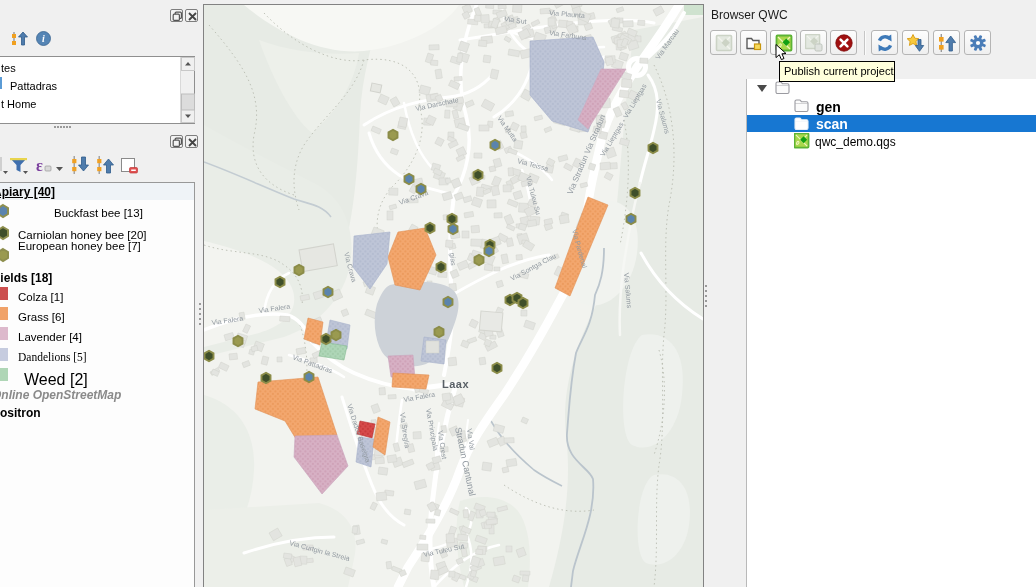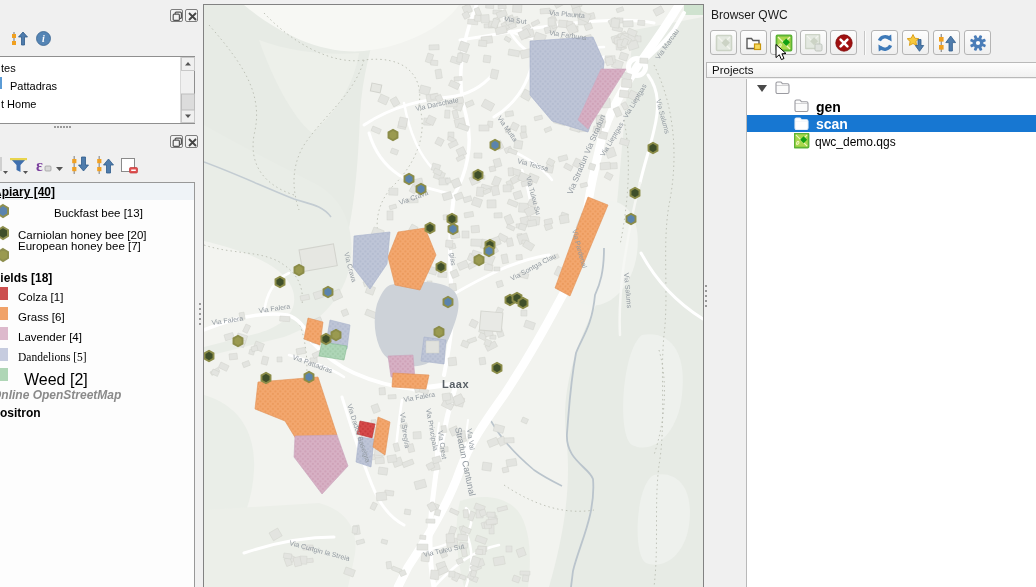--- a/index.html
+++ b/index.html
@@ -874,23 +874,20 @@
         <rect x="7.55" y="0.9" width="2.9" height="3.6" rx="0.8" fill="#4a7db8" transform="rotate(157 9 9)"></rect>
         <rect x="7.55" y="0.9" width="2.9" height="3.6" rx="0.8" fill="#4a7db8" transform="rotate(202 9 9)"></rect>
         <rect x="7.55" y="0.9" width="2.9" height="3.6" rx="0.8" fill="#4a7db8" transform="rotate(247 9 9)"></rect>
         <rect x="7.55" y="0.9" width="2.9" height="3.6" rx="0.8" fill="#4a7db8" transform="rotate(292 9 9)"></rect>
         <rect x="7.55" y="0.9" width="2.9" height="3.6" rx="0.8" fill="#4a7db8" transform="rotate(337 9 9)"></rect>
         <circle cx="9" cy="9" r="5.3" fill="#4a7db8"></circle>
         <circle cx="9" cy="9" r="2.1" fill="#fdfdfd"></circle>
       </svg>
     </div>
 
-  <div class="abs" style="left:2px;top:62px;width:330px;height:16px;background:linear-gradient(#fdfdfd,#f1f1f1);border:1px solid #b9b9b9;border-right:none;">
-    <div style="position:absolute;left:5px;top:1px;font-size:11.5px;color:#111;">Projects</div>
-  </div>
 
   <div class="abs" style="left:2px;top:79px;width:330px;height:508px;background:#ffffff;border-left:1px solid #b9b9b9;margin-left:40px;">
     <svg style="position:absolute;left:9px;top:4px;" width="12" height="10">
         <path d="M1 2 L11 2 L6 9 Z" fill="#4a4a4a"></path>
       </svg>
 <svg style="position:absolute;left:28px;top:1px;" width="16" height="16">
         <g transform="translate(0,0)">
           <path d="M1 3.5 C1 2.7 1.6 2 2.5 2 L5.5 2 C6.2 2 6.6 2.4 6.9 3 L7.3 3.8 L12.5 3.8 C13.4 3.8 14 4.5 14 5.3 L14 12 C14 12.8 13.4 13.5 12.5 13.5 L2.5 13.5 C1.6 13.5 1 12.8 1 12 Z" fill="#fbfbfb" stroke="#9a9aa0" stroke-width="1.1"></path>
           <path d="M1.2 5.4 L13.8 5.4" stroke="#9a9aa0" stroke-width="0.8" opacity="0.6"></path>
         </g>
@@ -913,17 +910,20 @@
 <svg style="position:absolute;left:47px;top:54px;" width="16" height="16" viewBox="0 0 16 16">
         <g transform="translate(0,0) scale(0.94)">
 <rect x="0.5" y="0.5" width="15" height="15" rx="1" fill="#a9d74b" stroke="#5cb335" stroke-width="1.8"></rect>
 <path d="M2 2 L14 14 M14 2 L8 8 M5 11 C3 13 2 12 3 10 C4 8 6 9 5 11 Z" stroke="#eef4bd" stroke-width="1.2" fill="none"></path>
 <rect x="7.6" y="4.6" width="5.3" height="5.3" fill="#13a013" transform="rotate(45 10.25 7.25)"></rect>
 </g>
       </svg>
 <div style="position:absolute;left:68px;top:56px;font-size:12px;color:#000;">qwc_demo.qgs</div>
   </div>
 
+  <div class="abs" style="left:75px;top:61px;width:116px;height:21px;background:#ffffdc;border:1px solid #000;z-index:60;">
+    <div style="position:absolute;left:4px;top:3px;font-size:11px;color:#000;white-space:nowrap;">Publish current project</div>
+  </div>
 
   <svg class="abs" style="left:71px;top:44px;z-index:70;" width="18" height="19" viewBox="0 0 18 19">
     <path d="M1 0.5 L1 13.6 L4.3 10.7 L6.4 15.6 L9 14.5 L6.9 9.8 L11 9.5 Z" fill="#fff" stroke="#000" stroke-width="1"></path>
   </svg>
 </div>
 
 </body></html>

